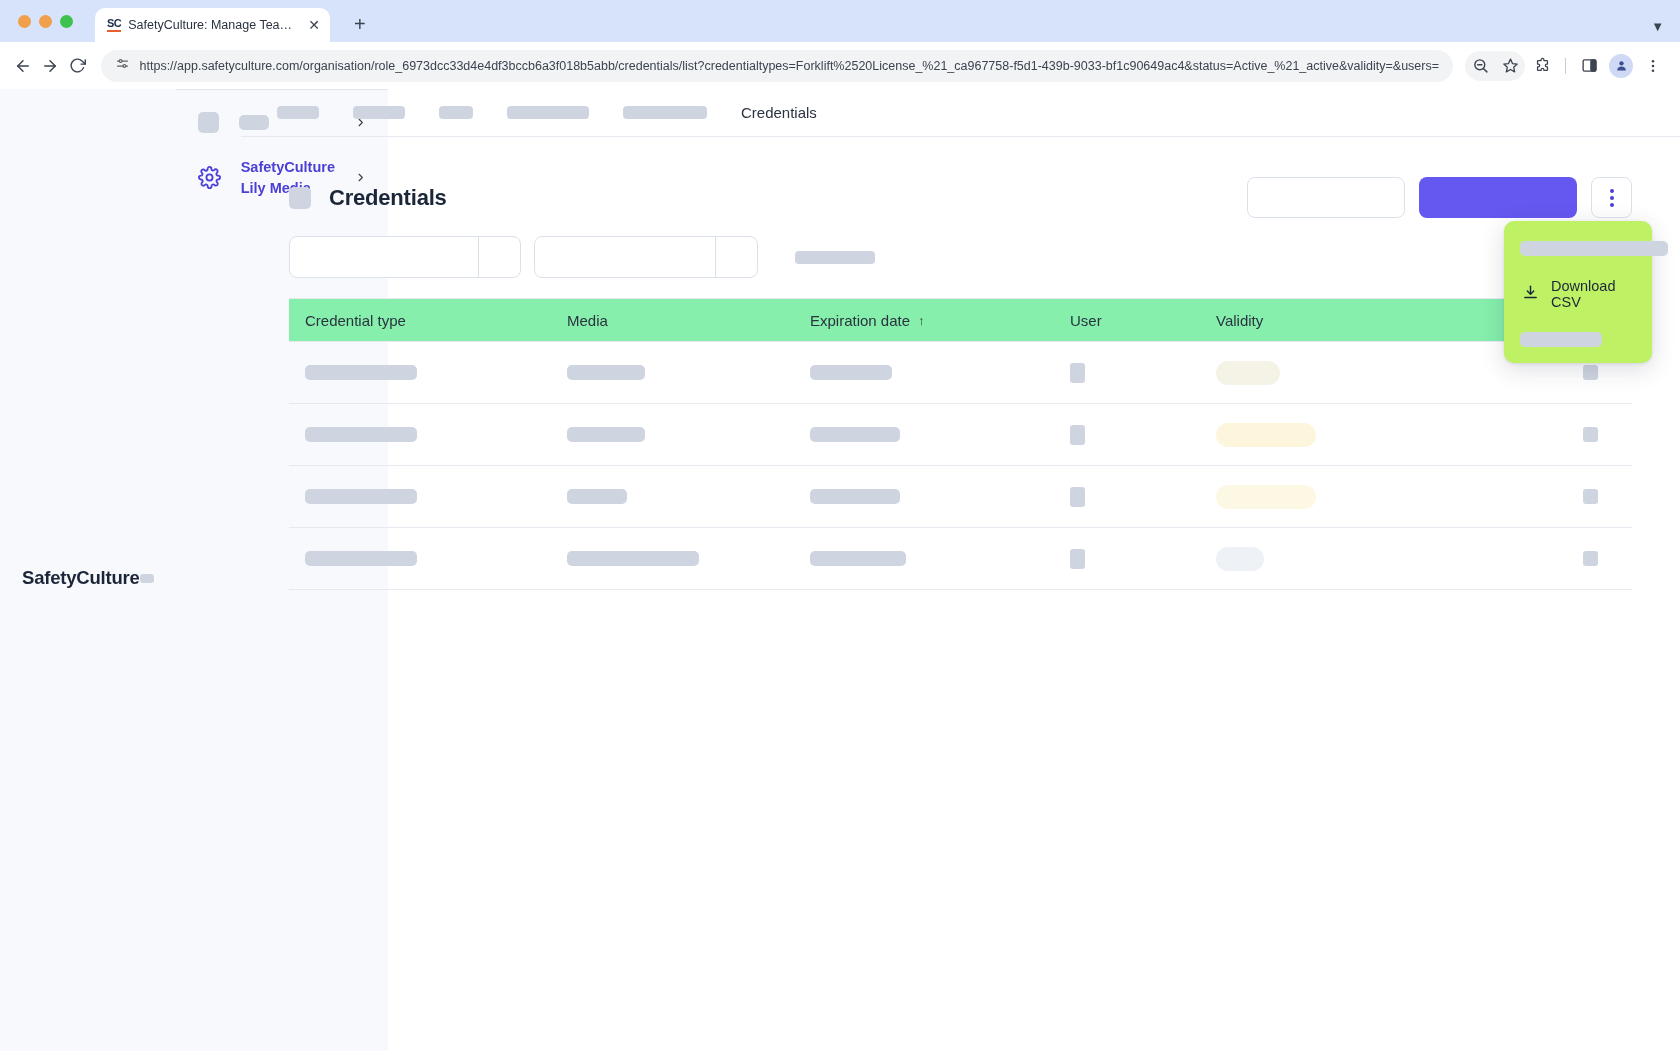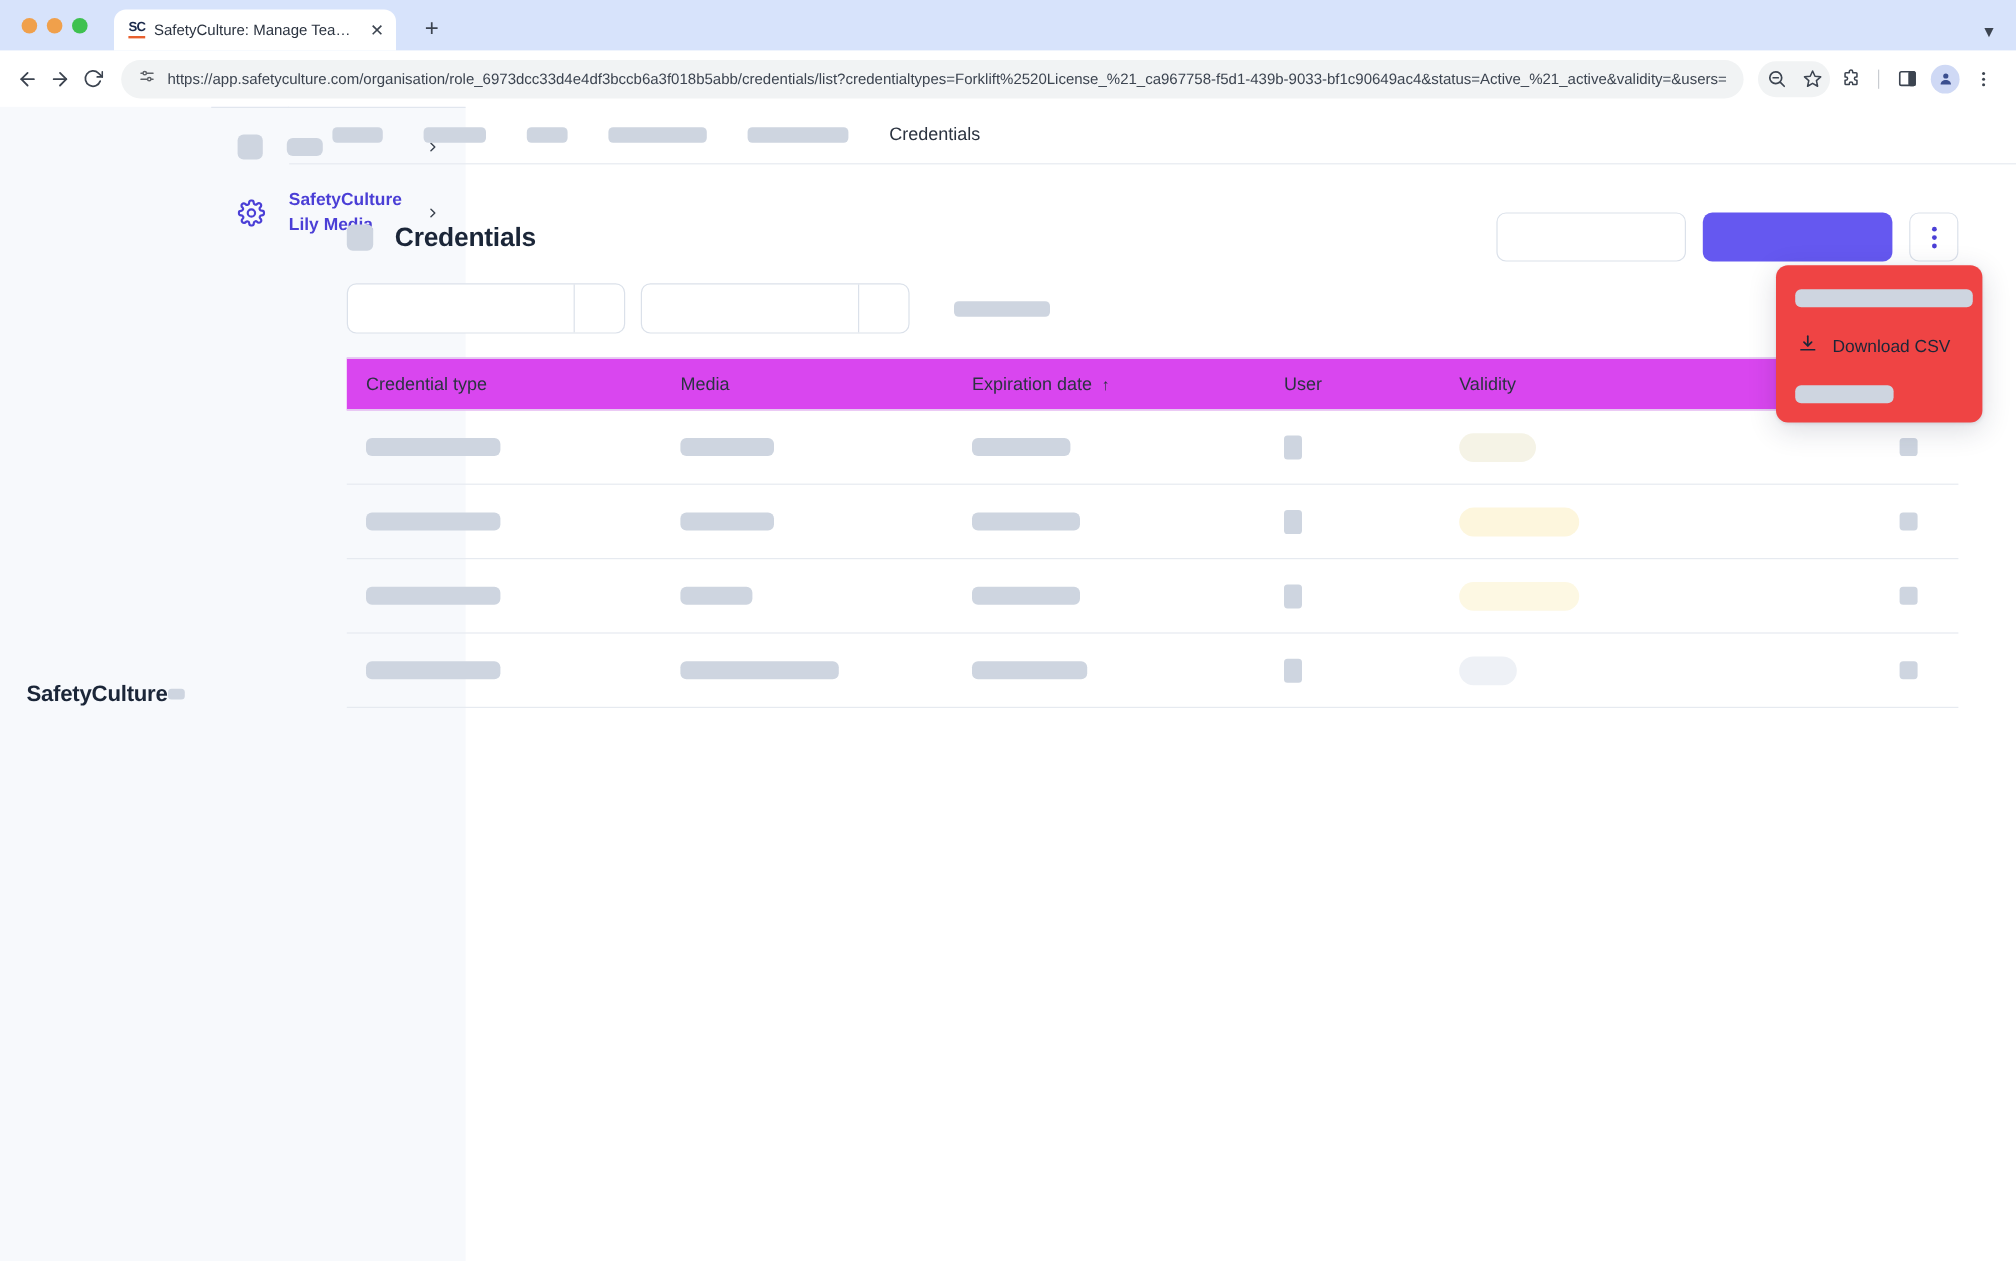--- a/index.html
+++ b/index.html
@@ -134,21 +134,21 @@
   }
   .btn-kebab {
     width: 41px; height: 41px; border: 1px solid #dbe1ea; border-radius: 8px; background: #fff;
     display: flex; align-items: center; justify-content: center; gap: 3px; flex-direction: column;
     cursor: pointer;
   }
   .kdot { width: 4px; height: 4px; border-radius: 50%; background: #4b3fd6; }
 
   
   .dropdown {
-    position: absolute; top: 44px; right: -20px; width: 172px; background: #ef4444;
+    position: absolute; top: 44px; right: -20px; width: 148px; background: #bef264;
     border-radius: 10px; box-shadow: 0 6px 24px rgba(30,40,70,.16), 0 1px 3px rgba(30,40,70,.1);
     padding: 14px 0 16px; z-index: 40;
   }
   .dd-sk { height: 15px; border-radius: 5px; background: #ced5e0; margin: 6px 16px 18px; }
   .dd-item {
     display: flex; align-items: center; gap: 12px; padding: 4px 16px 4px 18px;
     font-size: 14.5px; color: #1b2638; cursor: pointer; font-weight: 500;
   }
   .dd-sk2 { height: 15px; width: 82px; border-radius: 5px; background: #ced5e0; margin: 18px 16px 0; }
 
@@ -159,21 +159,21 @@
   }
   .filter-ctl .fmain { flex: 1; }
   .filter-ctl .fdrop { width: 42px; border-left: 1px solid #dbe1ea; cursor: pointer; }
   .filter-1 { width: 232px; }
   .filter-2 { width: 224px; }
   .filter-sk { width: 80px; height: 13px; border-radius: 4px; background: #ced5e0; margin-left: 24px; }
 
   
   .table { width: 100%; }
   .thead {
-    display: flex; background: #d946ef; border-top: 1px solid #e6eaf0; border-bottom: 1px solid #e6eaf0;
+    display: flex; background: #86efac; border-top: 1px solid #e6eaf0; border-bottom: 1px solid #e6eaf0;
     height: 44px; align-items: center;
   }
   .th { font-size: 15px; color: #2b3340; padding-left: 16px; display: flex; align-items: center; gap: 8px; }
   .c1 { width: 262px; } .c2 { width: 243px; } .c3 { width: 260px; }
   .c4 { width: 146px; } .c5 { width: 230px; } .c6 { flex: 1; }
   .sort-arrow { font-size: 13px; color: #2b3340; }
 
   .trow { display: flex; align-items: center; height: 62px; border-bottom: 1px solid #e6eaf0; }
   .td { padding-left: 16px; display: flex; align-items: center; }
   .cellsk { height: 15px; border-radius: 5px; background: #ced5e0; }

